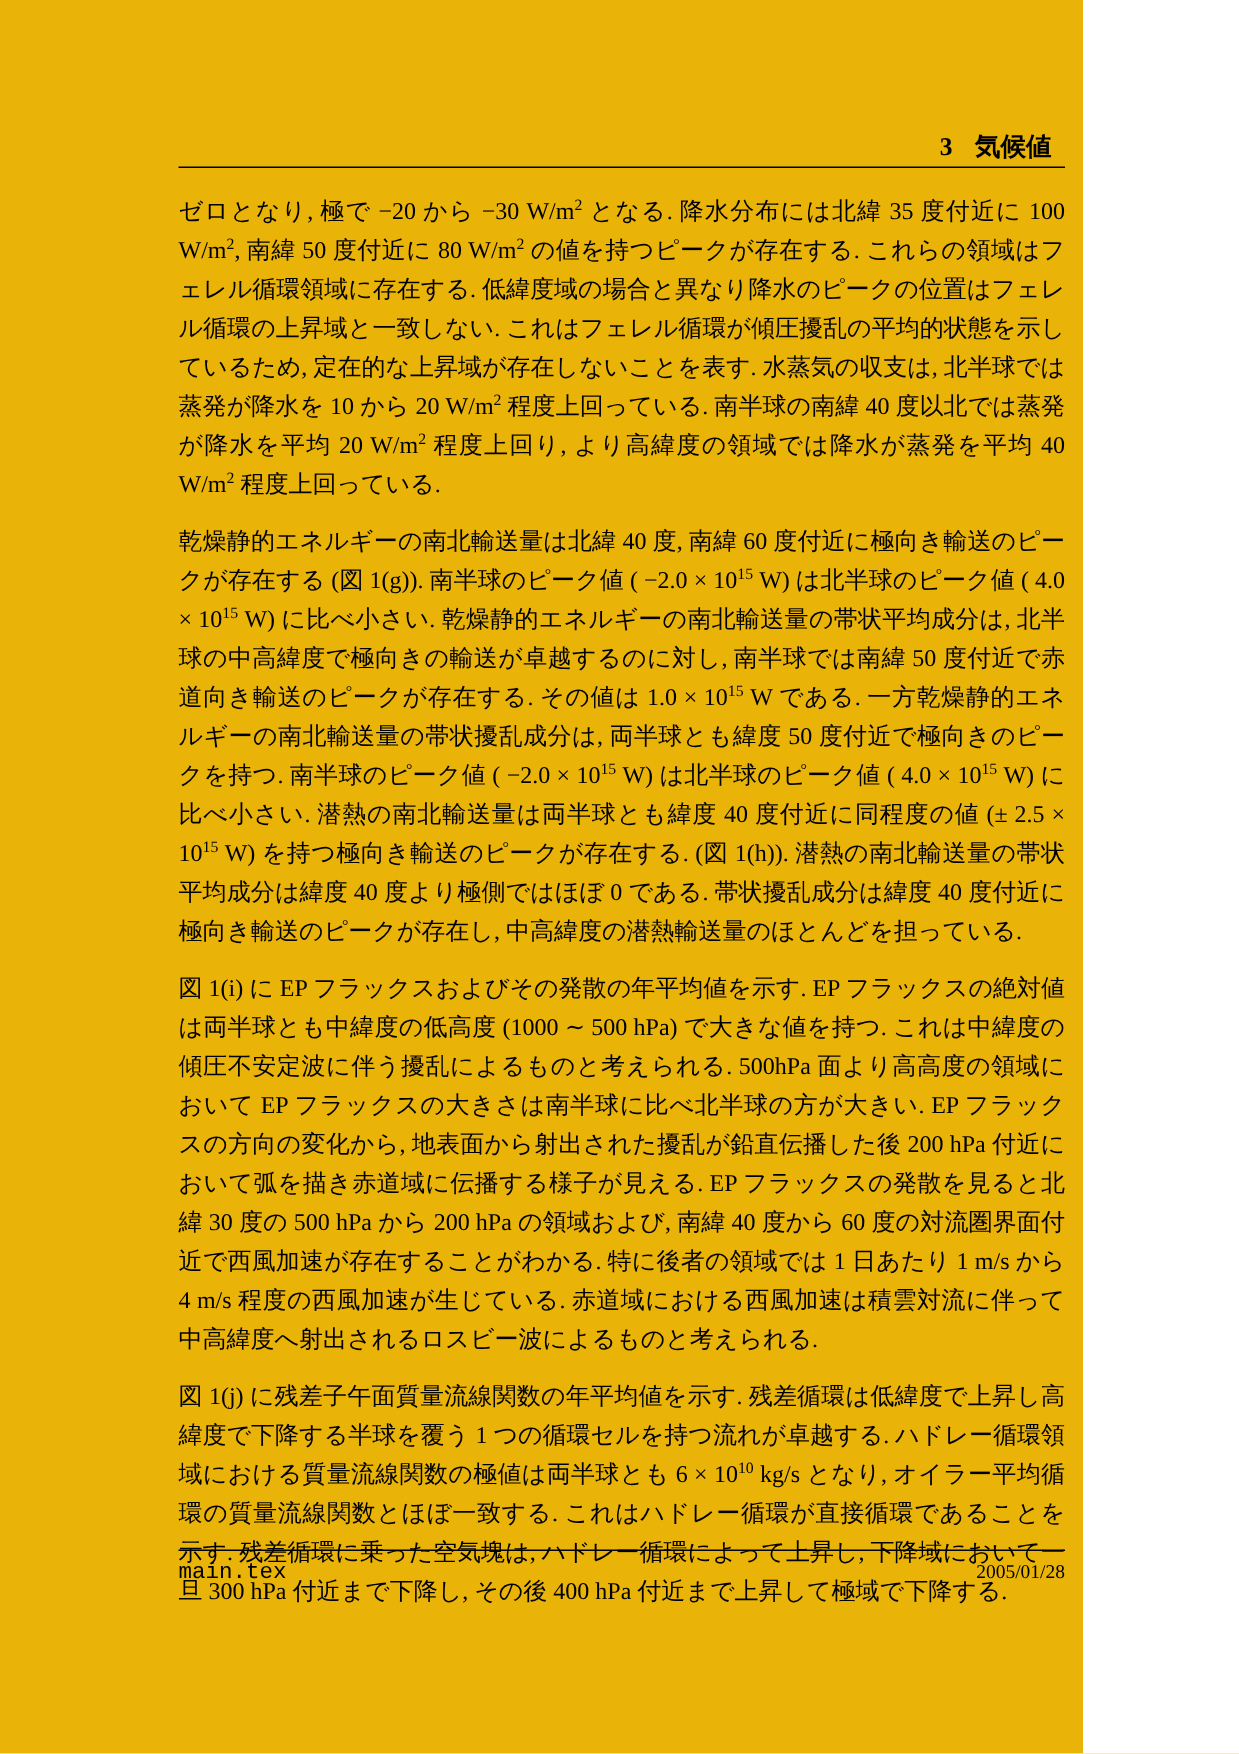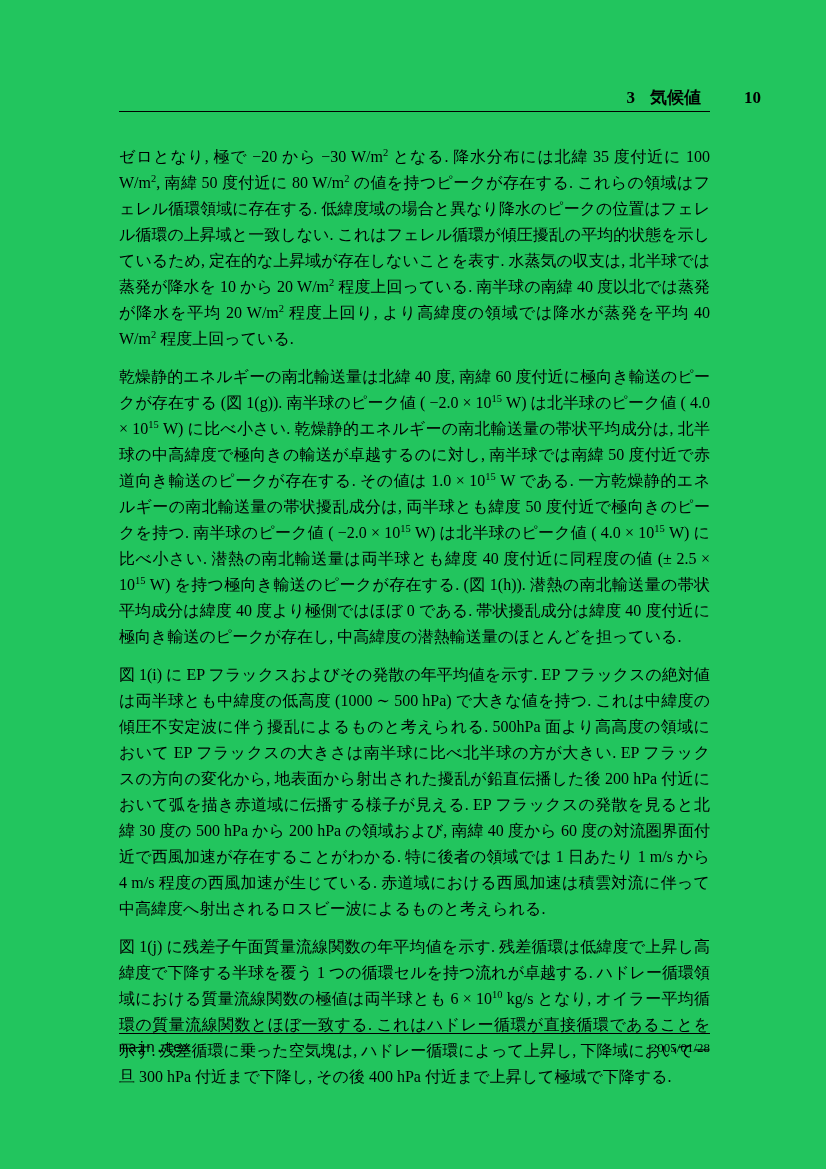--- a/index.html
+++ b/index.html
@@ -1,20 +1,20 @@
 <!DOCTYPE html>
 <html><head>
 <meta charset="utf-8">
 <style>
   html, body { margin: 0; padding: 0; background: #ffffff; }
   .page {
     position: relative;
-    width: 826px;
+    width: 722px;
     height: 1169px;
-    background: #22c55e;
+    background: #eab308;
     color: #000000;
     font-family: "Liberation Serif", "DejaVu Serif", serif;
     overflow: hidden;
   }
   
   .running-head {
     position: absolute;
     top: 87px;
     left: 119px;
     width: 582px;
@@ -37,21 +37,21 @@
     position: absolute;
     top: 111px;
     left: 119px;
     width: 591px;
     height: 0;
     border-top: 1.6px solid #000000;
   }
   
   .body-text {
     position: absolute;
-    top: 144px;
+    top: 129px;
     left: 119px;
     width: 591px;
     font-size: 16px;
     line-height: 26px;
     text-align: justify;
     text-justify: inter-character;
   }
   .body-text p { margin: 0 0 12px 0; padding: 0; }
   .body-text sup {
     font-size: 10.5px;

